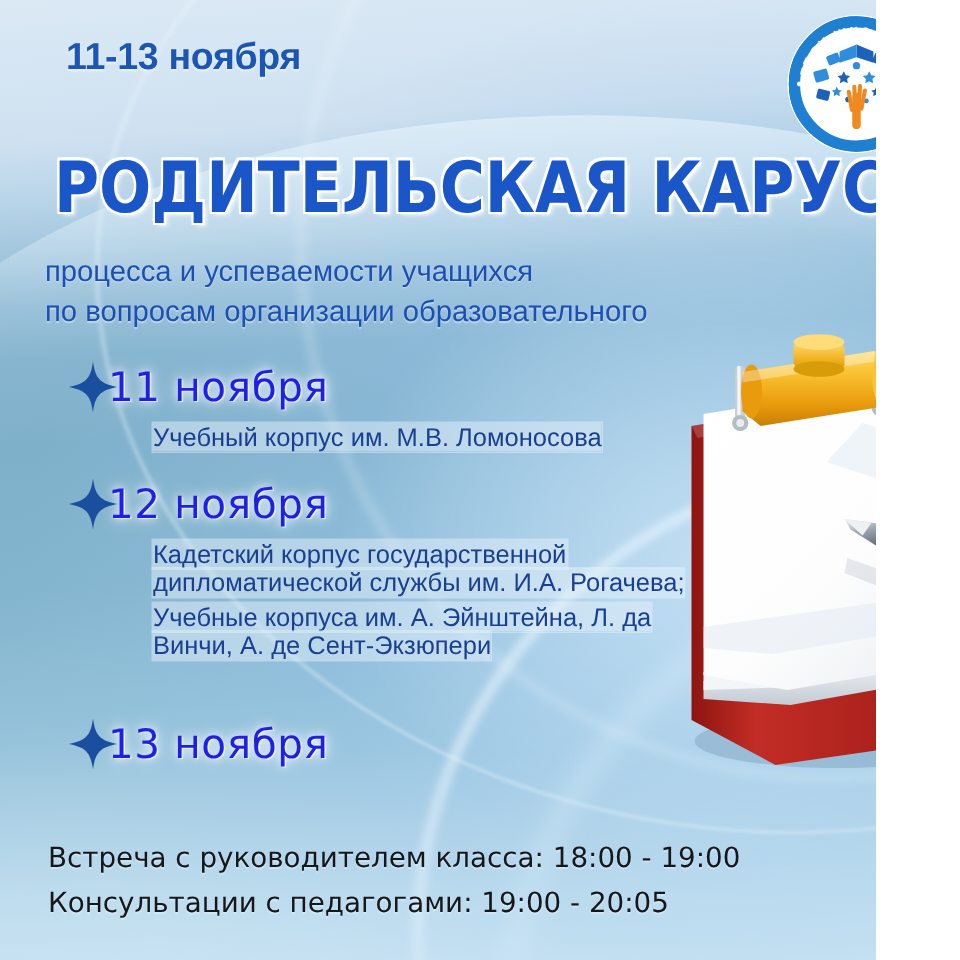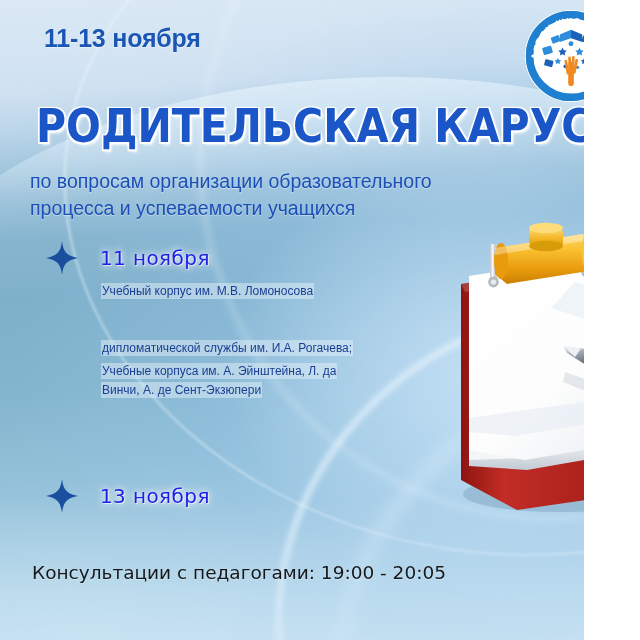--- a/index.html
+++ b/index.html
@@ -175,36 +175,36 @@
     height: 40px;
   }
   .star-icon {
     position: absolute;
     left: 46px;
     top: 3px;
     width: 32px;
     height: 34px;
   }
   .day-title {
-    margin-left: 100px;
+    margin-left: 72px;
     font-family: "DejaVu Sans", sans-serif;
-    font-size: 20px;
+    font-size: 27px;
     font-weight: normal;
     letter-spacing: 0.4px;
     color: #1f1fe8;
     white-space: nowrap;
     text-shadow:
       0 0 6px rgba(255,255,255,0.95),
       0 0 12px rgba(255,255,255,0.8),
       1px 1px 0 rgba(255,255,255,0.6);
   }
   .venue {
     margin-left: 102px;
     margin-top: 4px;
-    font-size: 12px;
+    font-size: 17px;
     line-height: 19px;
     color: #1a3f92;
     width: max-content;
     max-width: 360px;
   }
   .venue i {
     font-style: normal;
     background: rgba(232,242,251,0.48);
     box-shadow: 0 0 0 1px rgba(232,242,251,0.48);
   }
@@ -296,22 +296,22 @@
           <rect x="50.6" y="50" width="2.9" height="19" rx="1.45" transform="rotate(3 52 60)"></rect>
           <rect x="53.3" y="53" width="2.9" height="16" rx="1.45" transform="rotate(11 54.7 61)"></rect>
         </g>
       </g>
     </svg>
   </div>
 
   <div class="title">РОДИТЕЛЬСКАЯ КАРУСЕЛЬ</div>
 
   <div class="subtitle">
+    <span>процесса и успеваемости учащихся</span>
     <span>по вопросам организации образовательного</span>
-    <span>процесса и успеваемости учащихся</span>
   </div>
 
   <div class="clipboard">
     <svg viewBox="0 0 200 300" width="200" height="300" aria-hidden="true">
       <defs>
         <linearGradient id="boardG" x1="0" y1="0" x2="1" y2="0">
           <stop offset="0%" stop-color="#8e1410"></stop>
           <stop offset="22%" stop-color="#c22d26"></stop>
           <stop offset="70%" stop-color="#a9201b"></stop>
           <stop offset="100%" stop-color="#7d110e"></stop>
@@ -408,22 +408,30 @@
           </svg>
         </span>
         <span class="day-title">11 ноября</span>
       </div>
       <div class="venue">
         <i>Учебный корпус им. М.В. Ломоносова</i>
       </div>
     </div>
 
     <div class="day-block block-2">
+      <div class="day-head">
+        <span class="star-icon">
+          <svg viewBox="0 0 32 34" width="32" height="34" aria-hidden="true">
+            <path d="M16 0 C17.6 11.4 20.6 14.6 32 17 C20.6 19.4 17.6 22.6 16 34 C14.4 22.6 11.4 19.4 0 17 C11.4 14.6 14.4 11.4 16 0 Z" fill="#1a4fa0"></path>
+          </svg>
+        </span>
+        <span class="day-title">12 ноября</span>
+      </div>
       <div class="venue">
-        <br>
+        <i>Кадетский корпус государственной</i><br>
         <i>дипломатической службы им. И.А. Рогачева;</i>
       </div>
       <div class="venue" style="">
         <i>Учебные корпуса им. А. Эйнштейна, Л. да</i><br>
         <i>Винчи, А. де Сент-Экзюпери</i>
       </div>
     </div>
 
     <div class="day-block block-3">
       <div class="day-head">
@@ -432,16 +440,17 @@
             <path d="M16 0 C17.6 11.4 20.6 14.6 32 17 C20.6 19.4 17.6 22.6 16 34 C14.4 22.6 11.4 19.4 0 17 C11.4 14.6 14.4 11.4 16 0 Z" fill="#1a4fa0"></path>
           </svg>
         </span>
         <span class="day-title">13 ноября</span>
       </div>
     </div>
 
   </div>
 
   <div class="footer">
+    <span>Встреча с руководителем класса: 18:00 - 19:00</span>
     <span>Консультации с педагогами: 19:00 - 20:05</span>
   </div>
 
 </div>
 
 </body></html>

